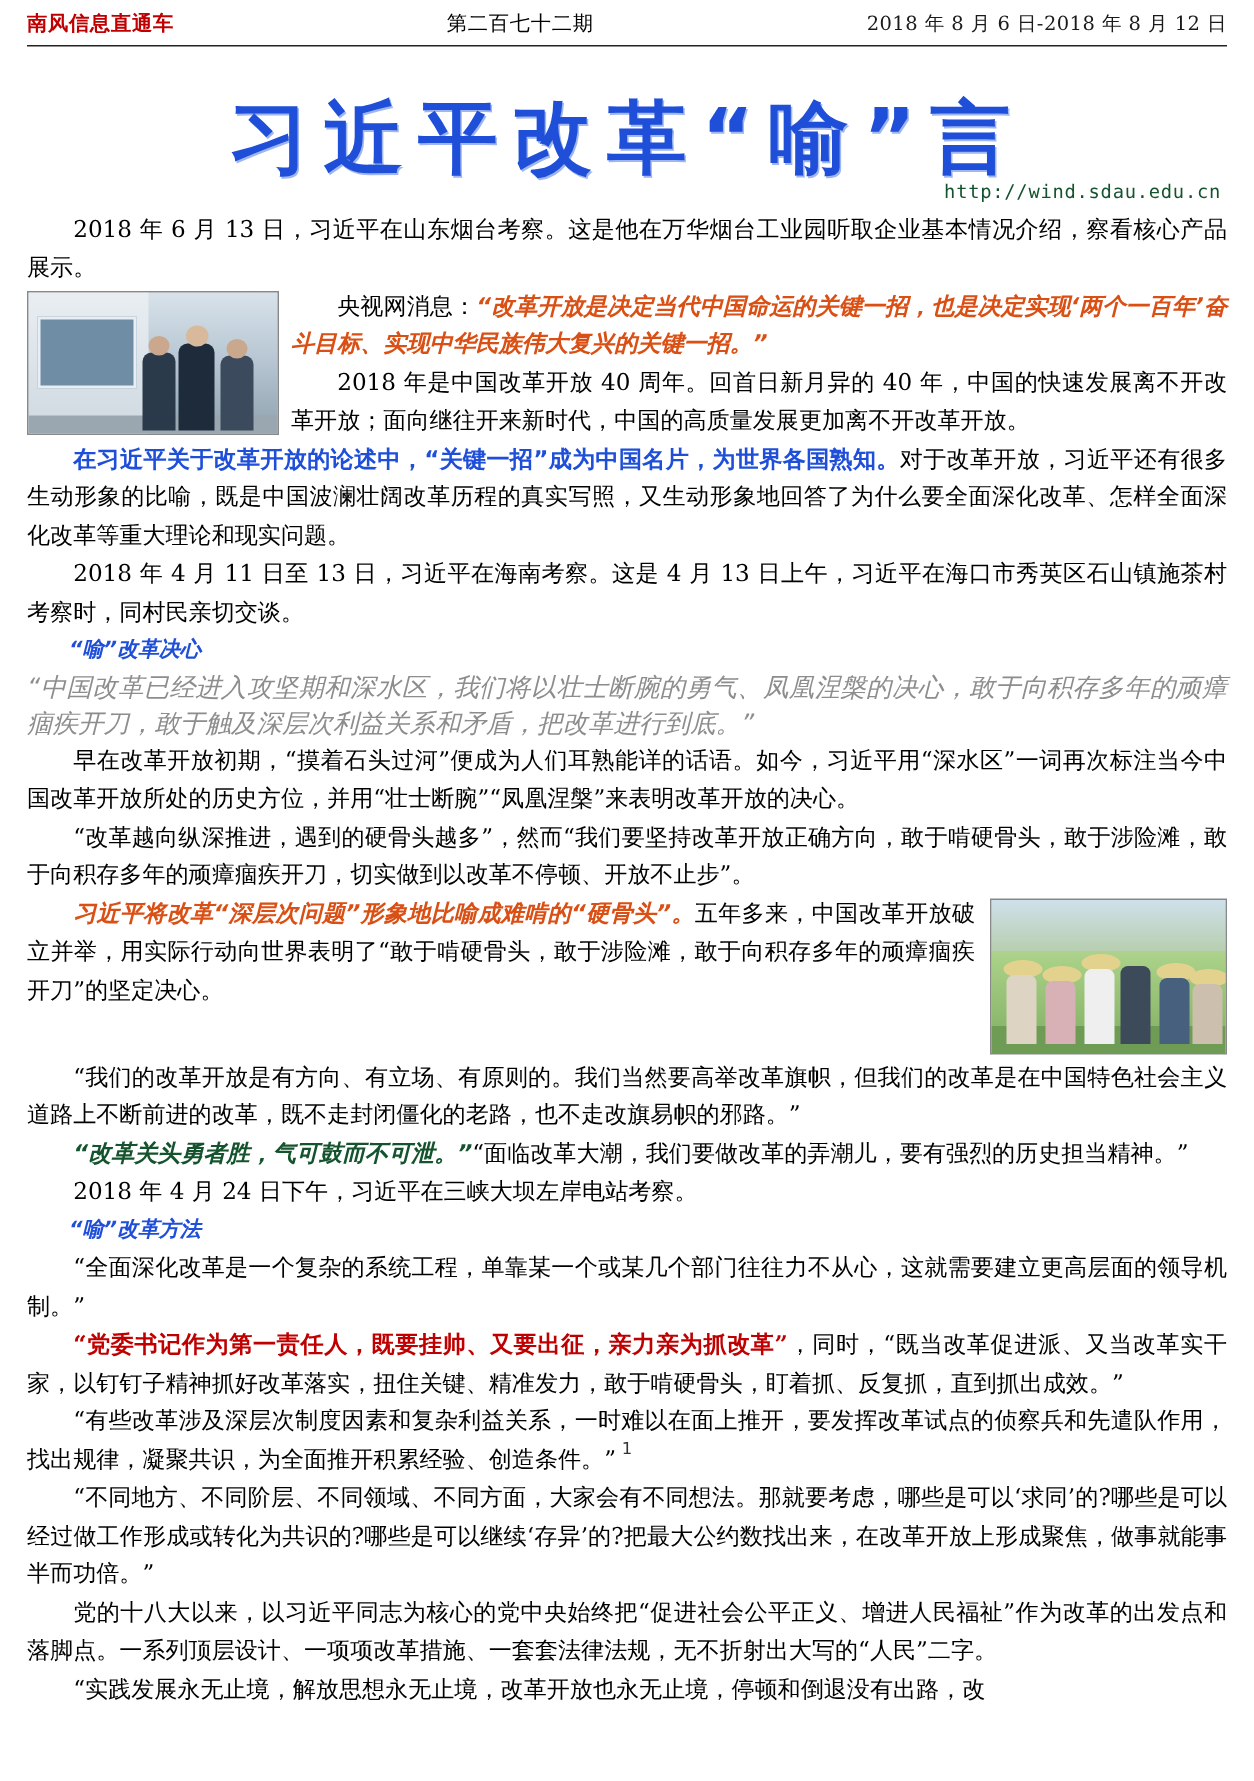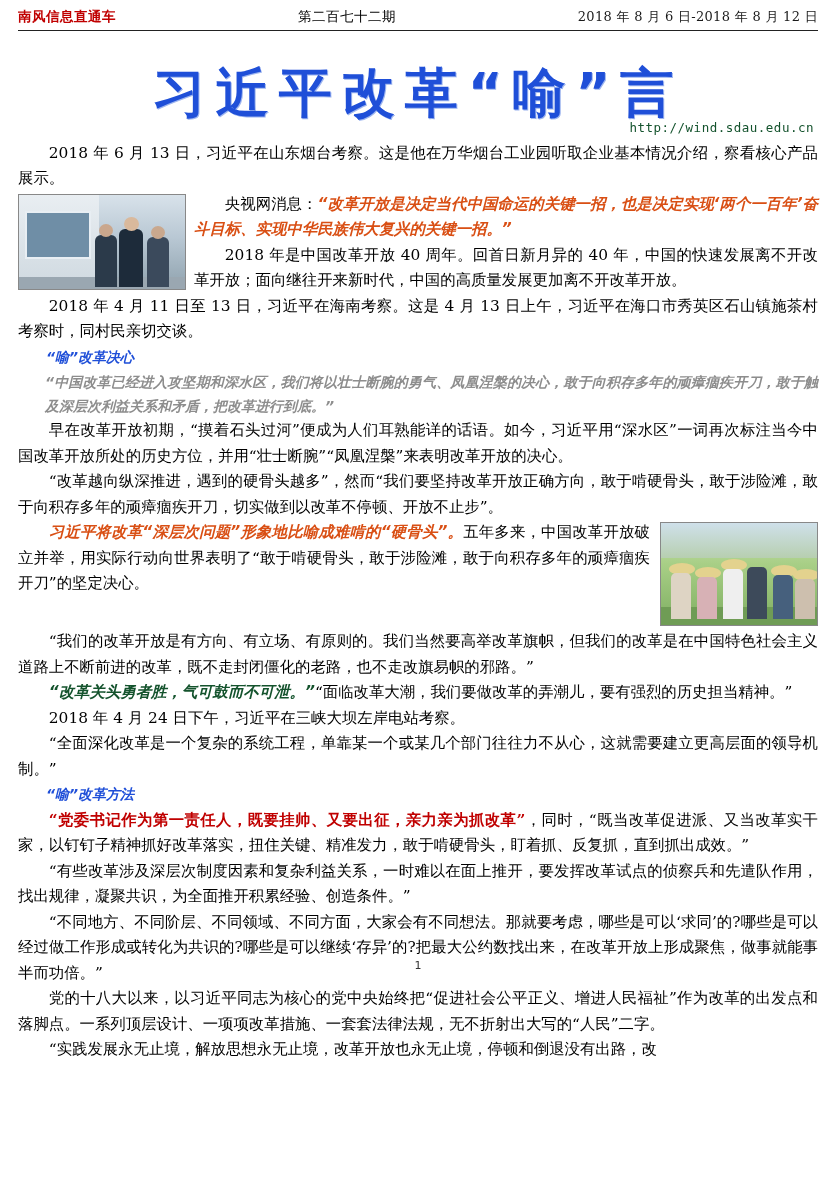--- a/index.html
+++ b/index.html
@@ -109,25 +109,24 @@
   .sub-head {
     color: #1f4fd8;
     font-family: "DejaVu Sans", "Liberation Sans", sans-serif;
     font-weight: bold;
     font-style: italic;
     font-size: 14px;
   }
   .gray-quote {
     color: #8d8d8d;
     font-family: "DejaVu Sans", "Liberation Sans", sans-serif;
-    font-weight: bold;
-    font-style: italic;
-    font-size: 14px;
+    font-weight: normal;
+    font-style: italic;
+    font-size: 17px;
     line-height: 24px;
-    margin-left: 27px;
   }
   .red-bold {
     color: #c00000;
     font-weight: bold;
   }
   
   .img-left {
     float: left;
     width: 168px;
     height: 96px;
@@ -213,20 +212,21 @@
       <div class="p1"></div>
       <div class="p2"></div>
       <div class="p3"></div>
     </div>
 
     <p class="indent"><span>央视网消息：</span><span class="quote-red">“改革开放是决定当代中国命运的关键一招，也是决定实现‘两个一百年’奋斗目标、实现中华民族伟大复兴的关键一招。”</span></p>
 
     <p class="indent">2018 年是中国改革开放 40 周年。回首日新月异的 40 年，中国的快速发展离不开改革开放；面向继往开来新时代，中国的高质量发展更加离不开改革开放。</p>
     <div class="clear"></div>
 
+    <p class="indent"><span class="quote-blue">在习近平关于改革开放的论述中，“关键一招”成为中国名片，为世界各国熟知。</span><span>对于改革开放，习近平还有很多生动形象的比喻，既是中国波澜壮阔改革历程的真实写照，又生动形象地回答了为什么要全面深化改革、怎样全面深化改革等重大理论和现实问题。</span></p>
 
     <p class="indent">2018 年 4 月 11 日至 13 日，习近平在海南考察。这是 4 月 13 日上午，习近平在海口市秀英区石山镇施茶村考察时，同村民亲切交谈。</p>
 
     <p class="indent sub-head">“喻”改革决心</p>
 
     <p class="gray-quote">“中国改革已经进入攻坚期和深水区，我们将以壮士断腕的勇气、凤凰涅槃的决心，敢于向积存多年的顽瘴痼疾开刀，敢于触及深层次利益关系和矛盾，把改革进行到底。”</p>
 
     <p class="indent">早在改革开放初期，“摸着石头过河”便成为人们耳熟能详的话语。如今，习近平用“深水区”一词再次标注当今中国改革开放所处的历史方位，并用“壮士断腕”“凤凰涅槃”来表明改革开放的决心。</p>
 
     <p class="indent">“改革越向纵深推进，遇到的硬骨头越多”，然而“我们要坚持改革开放正确方向，敢于啃硬骨头，敢于涉险滩，敢于向积存多年的顽瘴痼疾开刀，切实做到以改革不停顿、开放不止步”。</p>
@@ -249,23 +249,23 @@
 
     <p class="indent"><span class="quote-red">习近平将改革“深层次问题”形象地比喻成难啃的“硬骨头”。</span><span>五年多来，中国改革开放破立并举，用实际行动向世界表明了“敢于啃硬骨头，敢于涉险滩，敢于向积存多年的顽瘴痼疾开刀”的坚定决心。</span></p>
     <div class="clear"></div>
 
     <p class="indent">“我们的改革开放是有方向、有立场、有原则的。我们当然要高举改革旗帜，但我们的改革是在中国特色社会主义道路上不断前进的改革，既不走封闭僵化的老路，也不走改旗易帜的邪路。”</p>
 
     <p class="indent"><span class="quote-green">“改革关头勇者胜，气可鼓而不可泄。”</span><span>“面临改革大潮，我们要做改革的弄潮儿，要有强烈的历史担当精神。”</span></p>
 
     <p class="indent">2018 年 4 月 24 日下午，习近平在三峡大坝左岸电站考察。</p>
 
+    <p class="indent sub-head">“喻”改革方法</p>
+
     <p class="indent">“全面深化改革是一个复杂的系统工程，单靠某一个或某几个部门往往力不从心，这就需要建立更高层面的领导机制。”</p>
-
-    <p class="indent sub-head">“喻”改革方法</p>
 
     <p class="indent"><span class="red-bold">“党委书记作为第一责任人，既要挂帅、又要出征，亲力亲为抓改革”</span><span>，同时，“既当改革促进派、又当改革实干家，以钉钉子精神抓好改革落实，扭住关键、精准发力，敢于啃硬骨头，盯着抓、反复抓，直到抓出成效。”</span></p>
 
     <p class="indent">“有些改革涉及深层次制度因素和复杂利益关系，一时难以在面上推开，要发挥改革试点的侦察兵和先遣队作用，找出规律，凝聚共识，为全面推开积累经验、创造条件。”</p>
 
     <p class="indent">“不同地方、不同阶层、不同领域、不同方面，大家会有不同想法。那就要考虑，哪些是可以‘求同’的?哪些是可以经过做工作形成或转化为共识的?哪些是可以继续‘存异’的?把最大公约数找出来，在改革开放上形成聚焦，做事就能事半而功倍。”</p>
 
 
     <p class="indent">党的十八大以来，以习近平同志为核心的党中央始终把“促进社会公平正义、增进人民福祉”作为改革的出发点和落脚点。一系列顶层设计、一项项改革措施、一套套法律法规，无不折射出大写的“人民”二字。</p>
 

